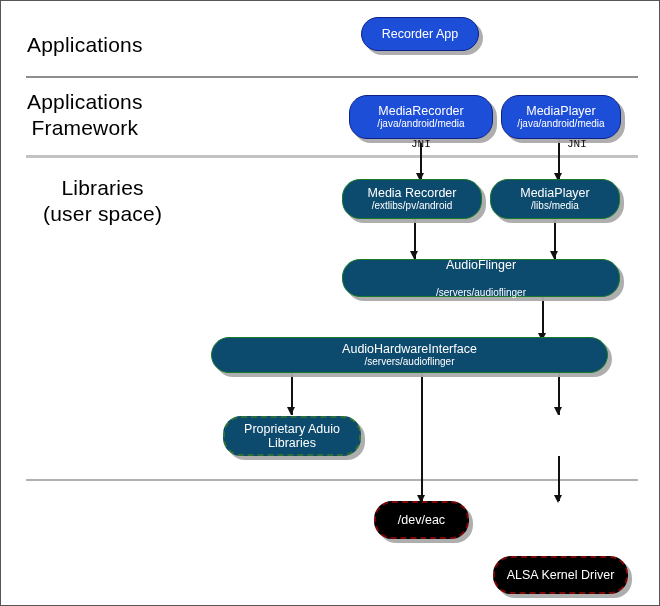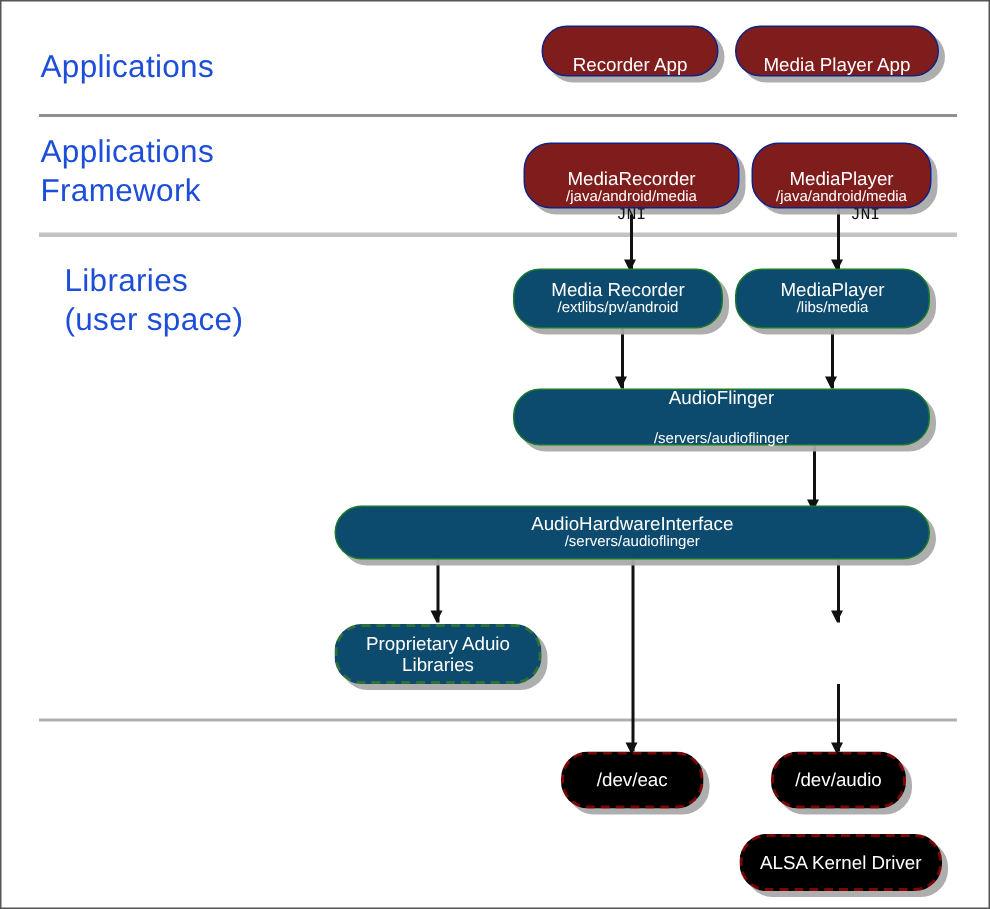--- a/index.html
+++ b/index.html
@@ -10,26 +10,27 @@
     width:660px;height:606px;
     background:#ffffff;
     border:1px solid #555555;
     box-sizing:border-box;
     overflow:hidden;
   }
 
   
   .band-label{
     position:absolute;
-    color:#1d4ed8;
+    color:#000000;
     font-size:21px;
     line-height:26px;
     white-space:pre-line;
     letter-spacing:.2px;
     font-family:"Liberation Sans","DejaVu Sans",sans-serif;
+    text-align:center;
   }
 
   
   .divider{
     position:absolute;
     height:0;
     border-top:2px solid #8e8e8e;
   }
   .divider.light{border-top:3px solid #c2c2c2;}
   .divider.thin{border-top:2px solid #b0b0b0;}
@@ -45,23 +46,22 @@
     justify-content:center;
     text-align:center;
     color:#ffffff;
     z-index:4;
     box-shadow:4px 4px 0 rgba(170,170,170,.95);
   }
   .node .t1{font-size:12.5px;line-height:14px;white-space:nowrap;}
   .node .t2{font-size:10px;line-height:12px;white-space:nowrap;}
 
   .node.blue{
-    background:#7f1d1d;
+    background:#1d4ed8;
     border:1px solid #0e2286;
-    justify-content:flex-end;
   }
   .node.green{
     background:#0c4a6e;
     border:1.5px solid #1a7a2c;
   }
   .node.green.dashed{
     border:2px dashed #2f6f38;
   }
   .node.red{
     background:#000000;
@@ -136,23 +136,20 @@
   <div class="line" style="left:557px;top:372px;height:42px;"></div>
   <div class="arrowhead" style="left:553px;top:406px;"></div>
 
   <div class="line" style="left:557px;top:455px;height:45px;"></div>
   <div class="arrowhead" style="left:553px;top:494px;"></div>
 
   <div class="node blue" style="left:360px;top:16px;width:118px;height:34px;">
     <span class="t1">Recorder App</span>
   </div>
 
-  <div class="node blue" style="left:489px;top:16px;width:136px;height:34px;">
-    <span class="t1">Media Player App</span>
-  </div>
 
   <div class="node blue" style="left:348px;top:94px;width:144px;height:44px;">
     <span class="t1">MediaRecorder</span>
     <span class="t2">/java/android/media</span>
   </div>
 
   <div class="node blue" style="left:500px;top:94px;width:120px;height:44px;">
     <span class="t1">MediaPlayer</span>
     <span class="t2">/java/android/media</span>
   </div>
@@ -165,37 +162,34 @@
   <div class="node green" style="left:489px;top:178px;width:130px;height:40px;">
     <span class="t1">MediaPlayer</span>
     <span class="t2">/libs/media</span>
   </div>
 
   <div class="node green" style="left:341px;top:258px;width:278px;height:38px;gap:15px;">
     <span class="t1">AudioFlinger</span>
     <span class="t2">/servers/audioflinger</span>
   </div>
 
-  <div class="node green" style="left:222px;top:336px;width:397px;height:36px;">
+  <div class="node green" style="left:210px;top:336px;width:397px;height:36px;">
     <span class="t1">AudioHardwareInterface</span>
     <span class="t2">/servers/audioflinger</span>
   </div>
 
   <div class="node green dashed" style="left:222px;top:415px;width:138px;height:40px;">
     <span class="t1">Proprietary Aduio</span>
     <span class="t1">Libraries</span>
   </div>
 
 
   <div class="node red" style="left:373px;top:500px;width:95px;height:38px;">
     <span class="t1">/dev/eac</span>
   </div>
 
-  <div class="node red" style="left:513px;top:500px;width:90px;height:38px;">
-    <span class="t1">/dev/audio</span>
-  </div>
 
 
   <div class="node red" style="left:492px;top:555px;width:135px;height:38px;">
     <span class="t1">ALSA Kernel Driver</span>
   </div>
 
 </div>
 
 </body></html>

